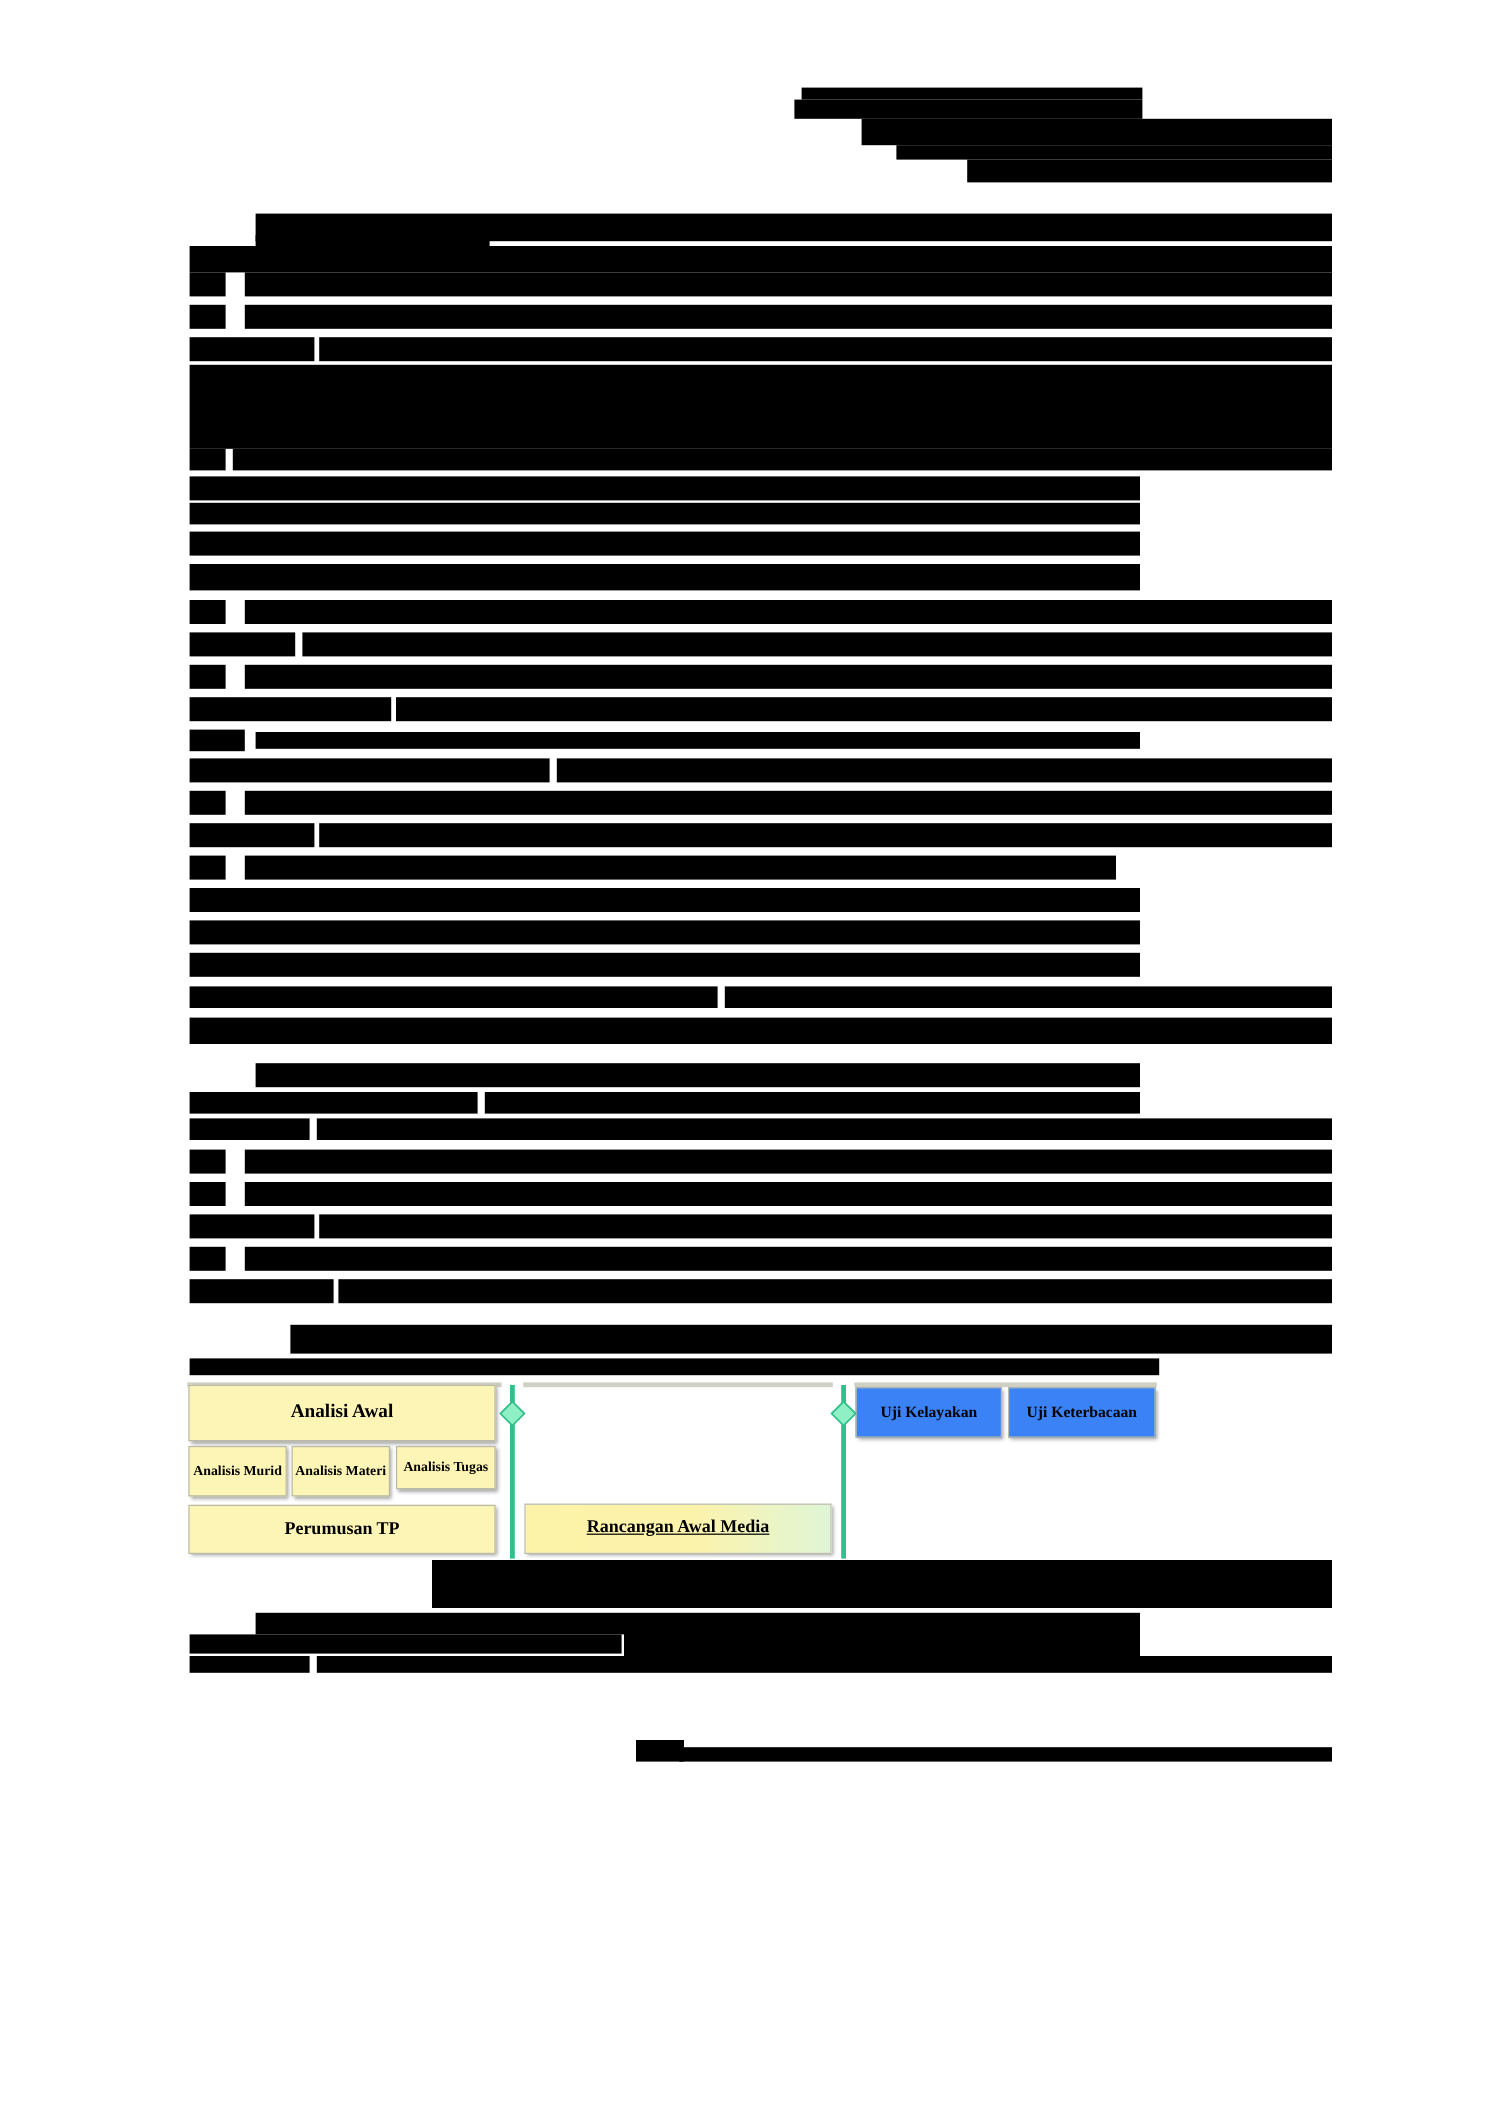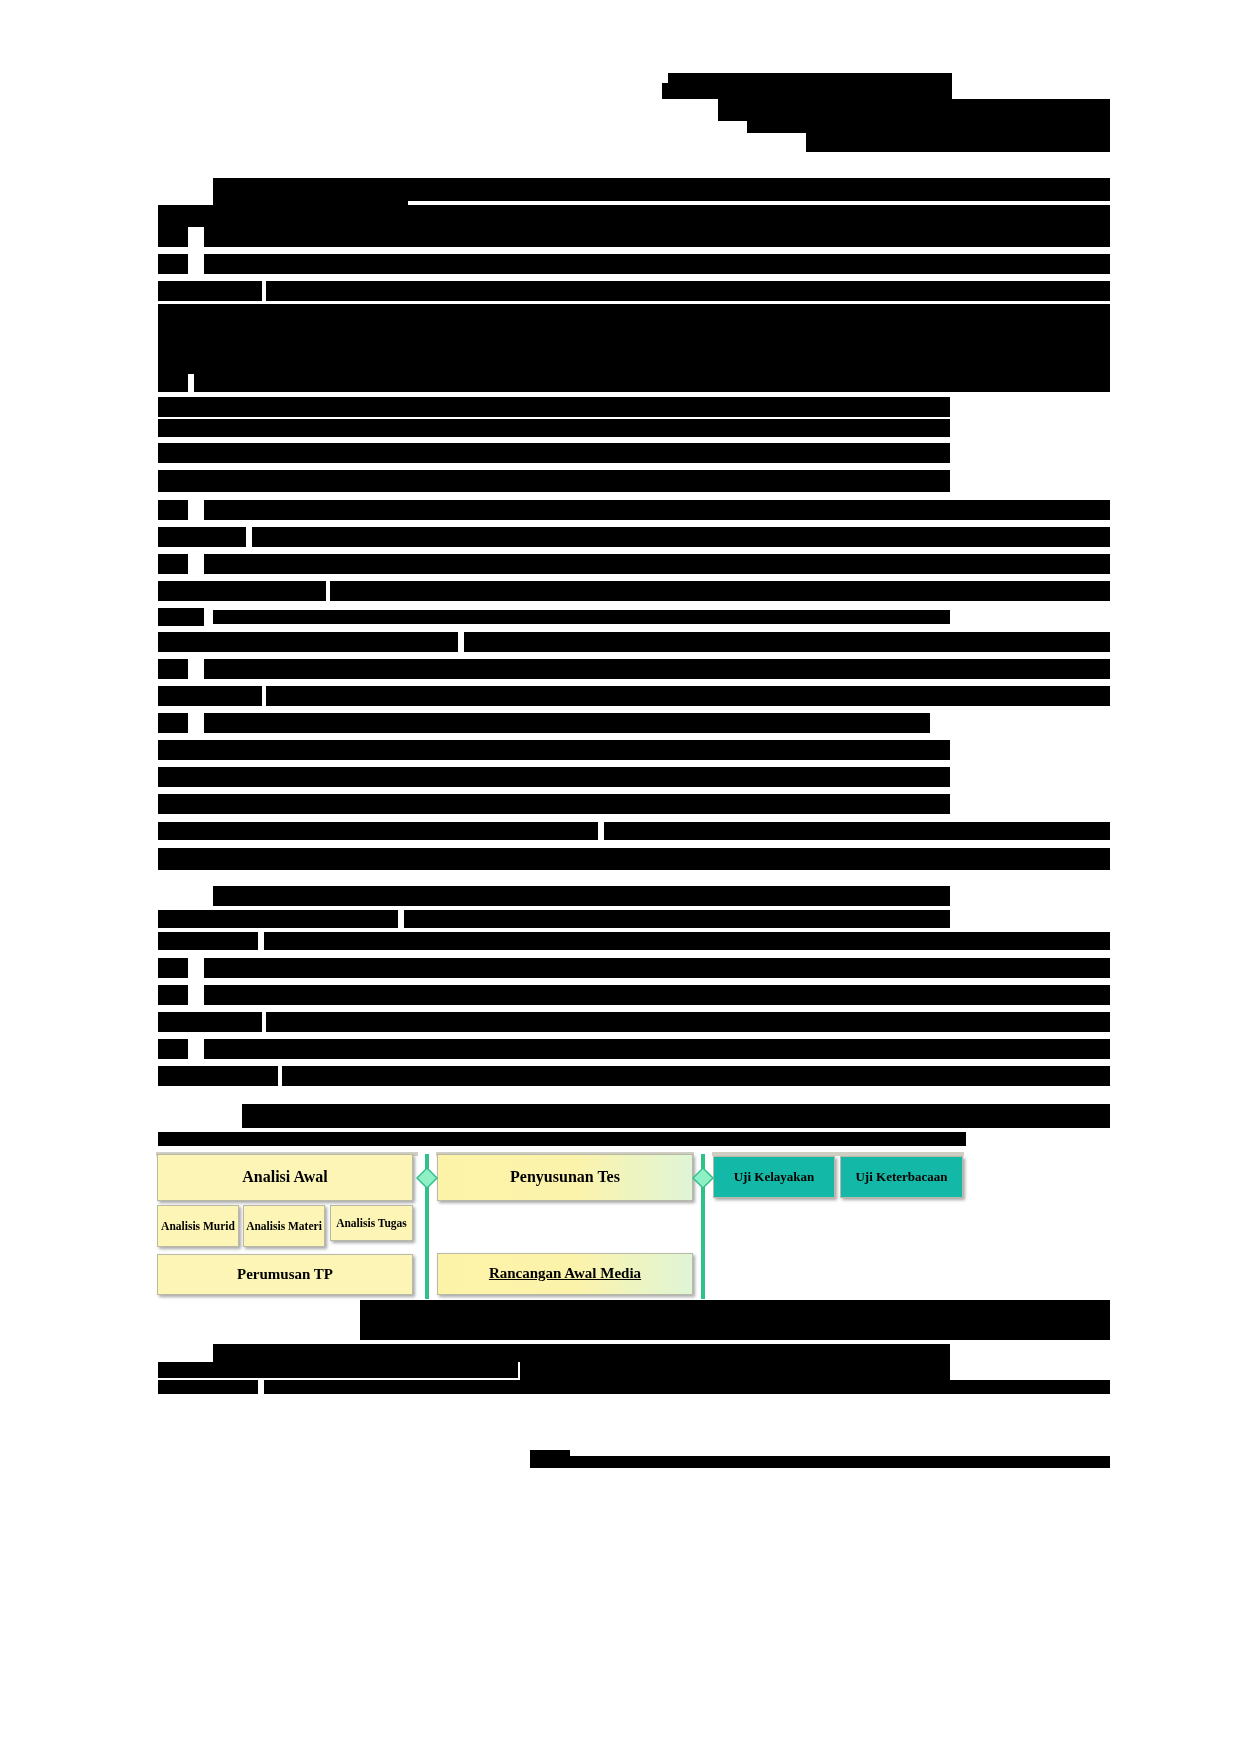--- a/index.html
+++ b/index.html
@@ -21,21 +21,21 @@
     display:flex;align-items:center;justify-content:center;
     text-align:center;
     font-weight:bold;
     color:#000;
     box-shadow:2px 2px 3px rgba(0,0,0,.35);
     line-height:1.05;
     padding:17px 2px;
   }
   .yellow{background:#fdf5b6;}
   .yellow-g{background:linear-gradient(90deg,#fdf3a8 0%,#fcf3ab 55%,#dff5d6 100%);}
-  .green{background:#14b8a6;}
+  .green{background:#3b82f6;}
   .green2{background:#d9f7e3;}
 
   .arrow{position:absolute;}
   .arrow svg{display:block;}
 
   .grpline{position:absolute;background:#cfcfc4;}
 </style>
 </head>
 <body>
 
@@ -131,23 +131,20 @@
       <span>Analisis Materi</span>
     </div>
     <div class="nodebox yellow" style="left:330px;top:1205px;width:83px;height:31px;font-size:11.5px;">
       <span>Analisis Tugas</span>
     </div>
 
     <div class="nodebox yellow" style="left:157px;top:1254px;width:256px;height:41px;font-size:15px;">
       <span>Perumusan TP</span>
     </div>
 
-    <div class="nodebox yellow-g" style="left:437px;top:1154px;width:256px;height:47px;font-size:16px;">
-      <span>Penyusunan Tes</span>
-    </div>
     <div class="nodebox yellow-g" style="left:437px;top:1253px;width:256px;height:42px;font-size:15px;text-decoration:underline;">
       <span>Rancangan Awal Media</span>
     </div>
 
     <div class="nodebox green" style="left:713px;top:1156px;width:122px;height:42px;font-size:13px;">
       <span>Uji Kelayakan</span>
     </div>
     <div class="nodebox green" style="left:840px;top:1156px;width:123px;height:42px;font-size:13px;">
       <span>Uji Keterbacaan</span>
     </div>

